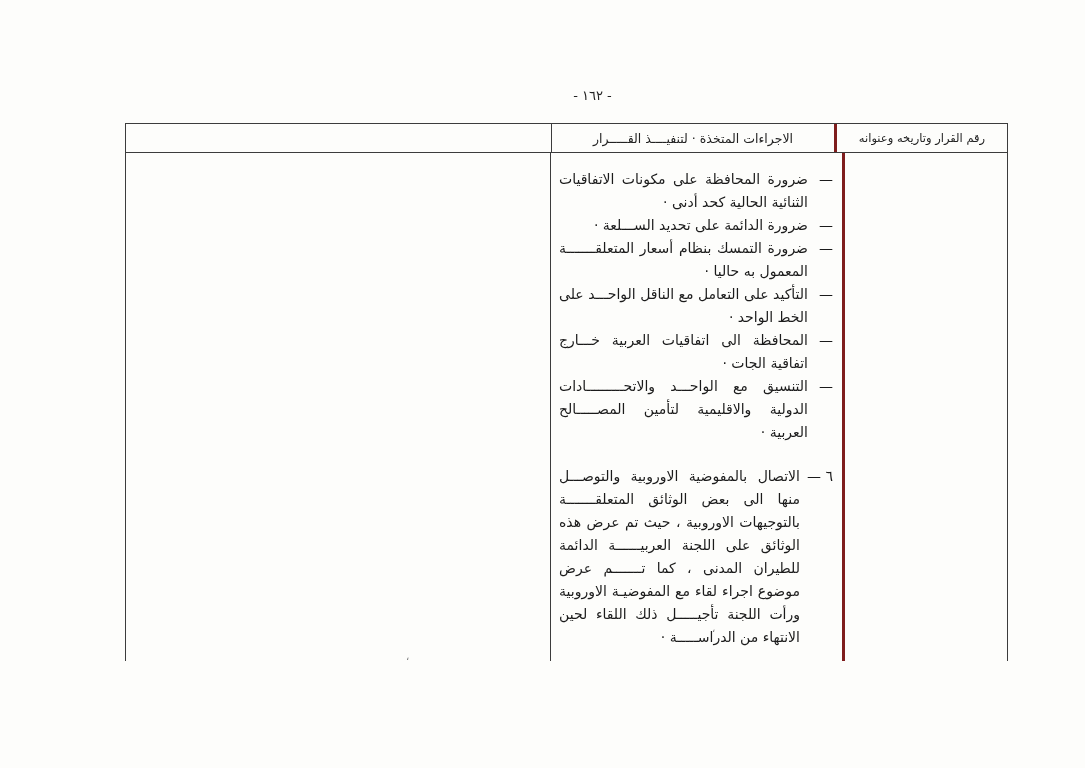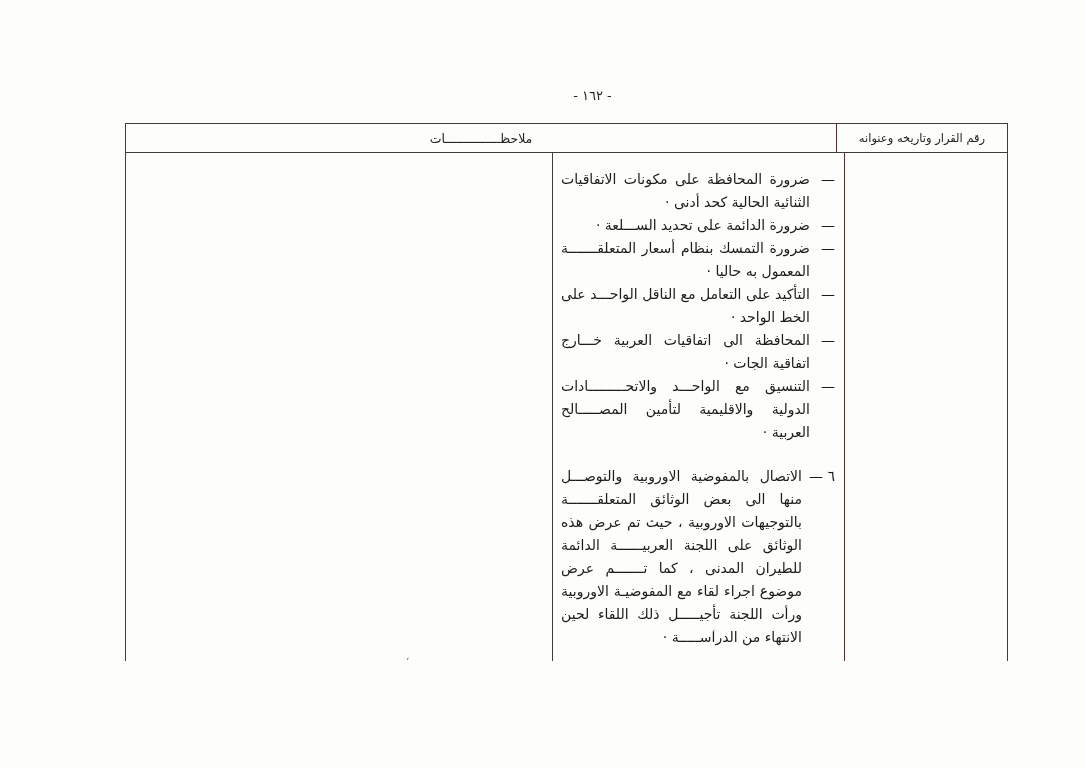--- a/index.html
+++ b/index.html
@@ -46,21 +46,21 @@
     flex: none;
   }
   .body-row {
     display: flex;
     flex: 1;
     min-height: 0;
   }
   .col-decision {
     width: 162px;
     flex: none;
-    border-left: 1px solid #7f1d1d;
+    border-left: 3px solid #7f1d1d;
   }
   .col-actions {
     width: 274px;
     flex: none;
     border-left: 1px solid #3c3c3c;
   }
   .col-notes {
     flex: 1;
   }
   .header-cell {
@@ -124,21 +124,21 @@
 <body>
 
 <div class="page">
 
   <div class="page-number">- ١٦٢ -</div>
 
   <div class="doc-table">
 
     <div class="header-row">
       <div class="col-decision header-cell decision">رقم القرار وتاريخه وعنوانه</div>
-      <div class="col-notes header-cell">ملاحظـــــــــــــــات</div>
+      <div class="col-actions header-cell">الاجراءات المتخذة · لتنفيــــذ القـــــرار</div>
     </div>
 
     <div class="body-row">
 
       <div class="col-decision"></div>
 
       <div class="col-actions cell-actions">
 
         <div class="bullet-row">
           <span class="bullet-marker">—</span>

